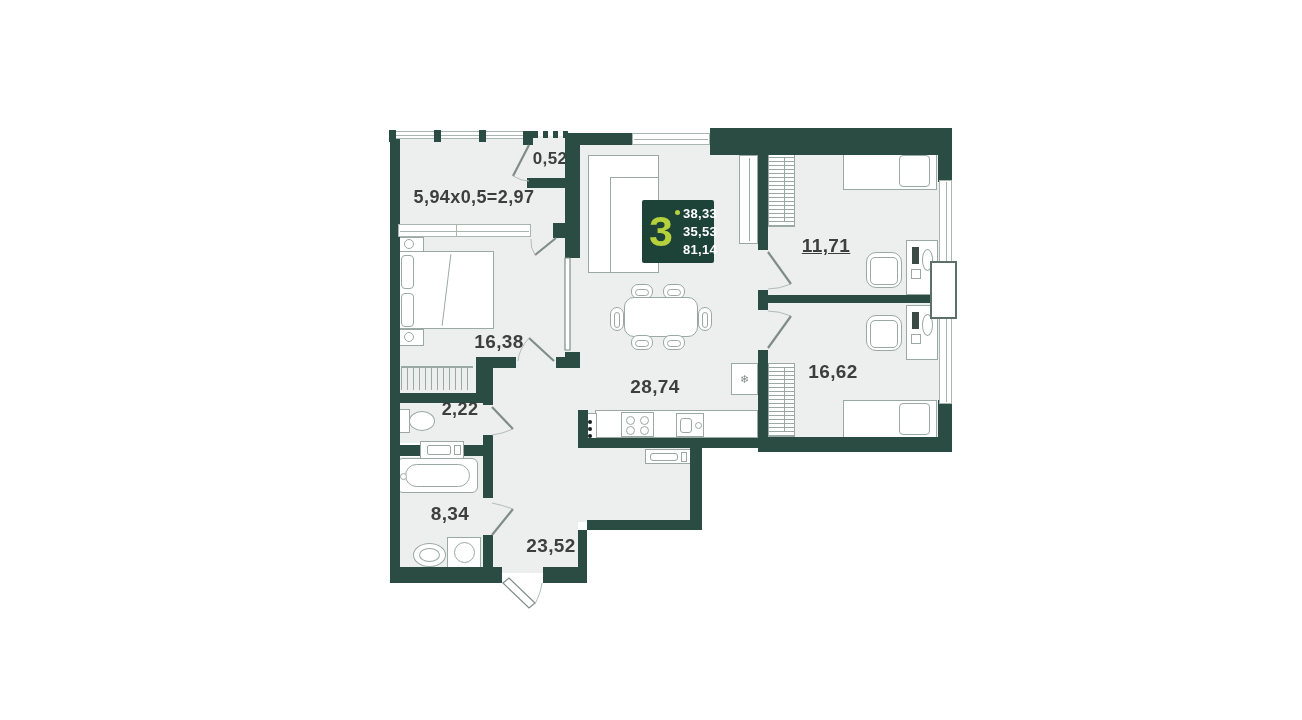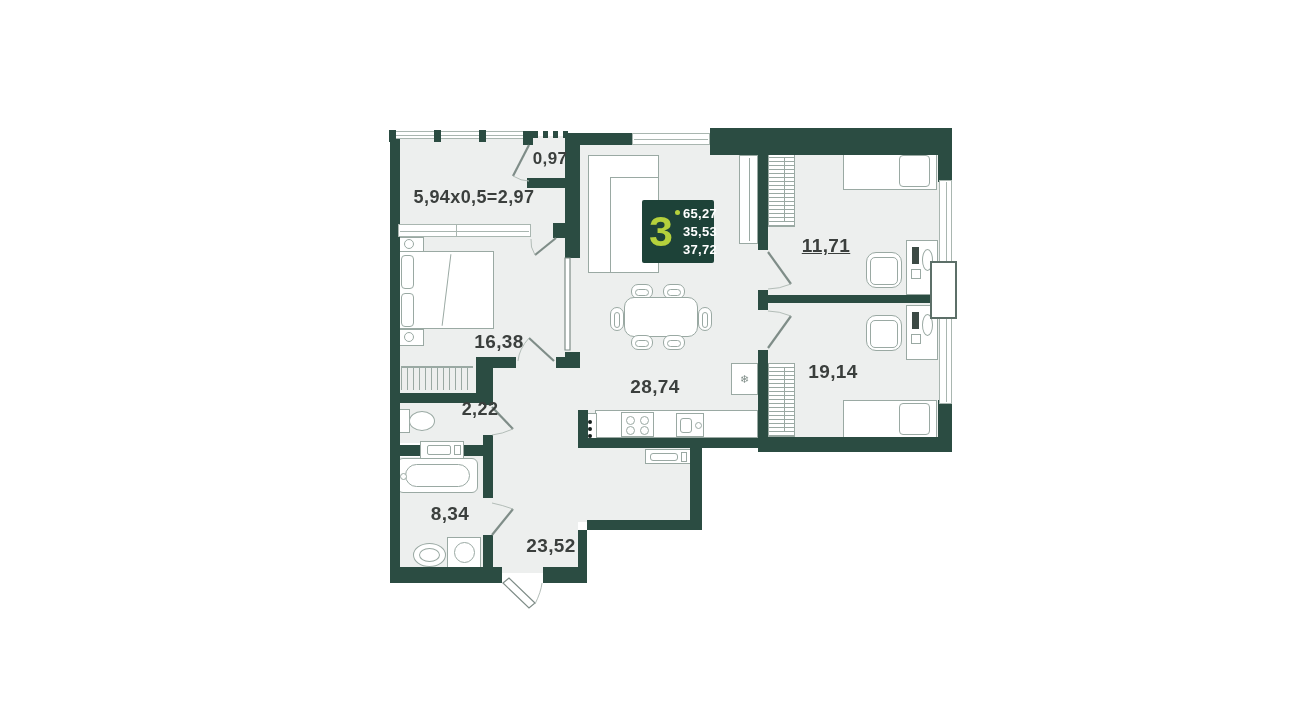--- a/index.html
+++ b/index.html
@@ -210,32 +210,32 @@
     <path class="arc" d="M513,509 Q502,505 492,503"></path>
     <path class="leaf" d="M768,252 L791,284"></path>
     <path class="arc" d="M791,284 Q779,289 768,289"></path>
     <path class="leaf" d="M768,348 L791,316"></path>
     <path class="arc" d="M791,316 Q779,311 768,311"></path>
     <path class="leaff" d="M503,583 L509,578 L535,603 L529,608 Z"></path>
     <path class="arc" d="M535,604 Q541,592 542,583"></path>
   </svg>
 
   <div class="lbl s18" style="left:474px;top:197px;">5,94x0,5=2,97</div>
-  <div class="lbl s17" style="left:550px;top:159px;">0,97</div>
+  <div class="lbl s17" style="left:550px;top:159px;">0,52</div>
   <div class="lbl" style="left:499px;top:342px;">16,38</div>
-  <div class="lbl s18" style="left:460px;top:409px;margin-left:20px;">2,22</div>
+  <div class="lbl s18" style="left:460px;top:409px;">2,22</div>
   <div class="lbl" style="left:450px;top:514px;">8,34</div>
   <div class="lbl" style="left:551px;top:546px;">23,52</div>
   <div class="lbl" style="left:655px;top:387px;">28,74</div>
   <div class="lbl" style="left:826px;top:246px;text-decoration:underline;">11,71</div>
-  <div class="lbl" style="left:833px;top:372px;">19,14</div>
+  <div class="lbl" style="left:833px;top:372px;">16,62</div>
 
   <div id="badge">
     <div class="badge-3">3</div>
     <div class="badge-dot"></div>
     <div class="badge-col">
-      <div class="badge-num">65,27</div>
+      <div class="badge-num">38,33</div>
       <div class="badge-num">35,53</div>
-      <div class="badge-num">37,72</div>
+      <div class="badge-num">81,14</div>
     </div>
   </div>
 
 </div>
 
 </body></html>

